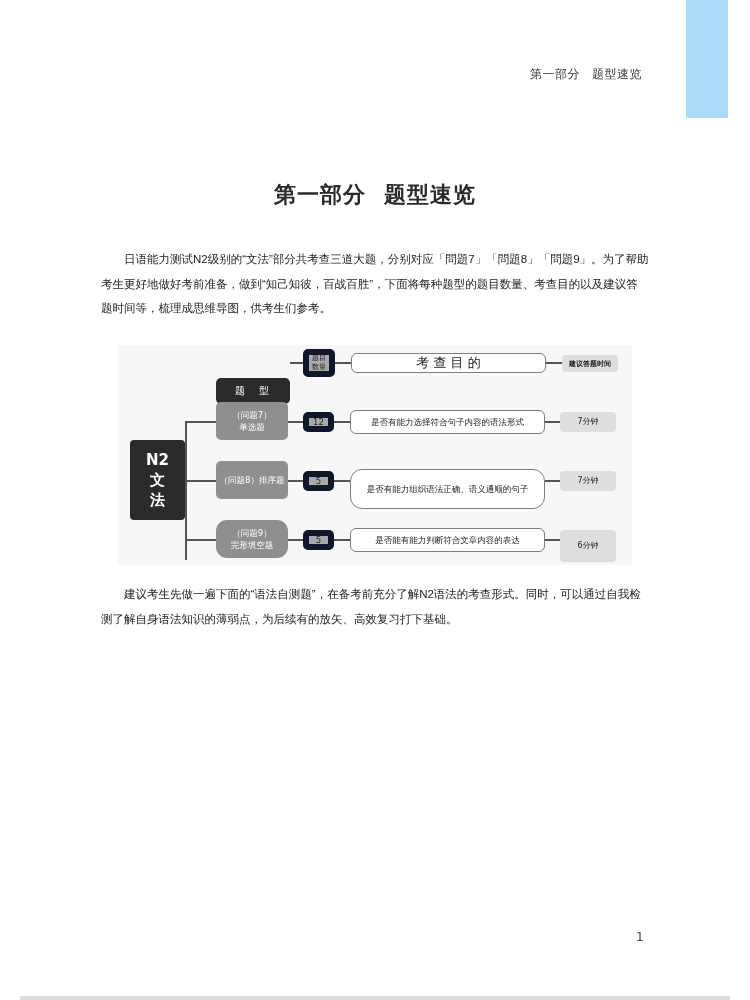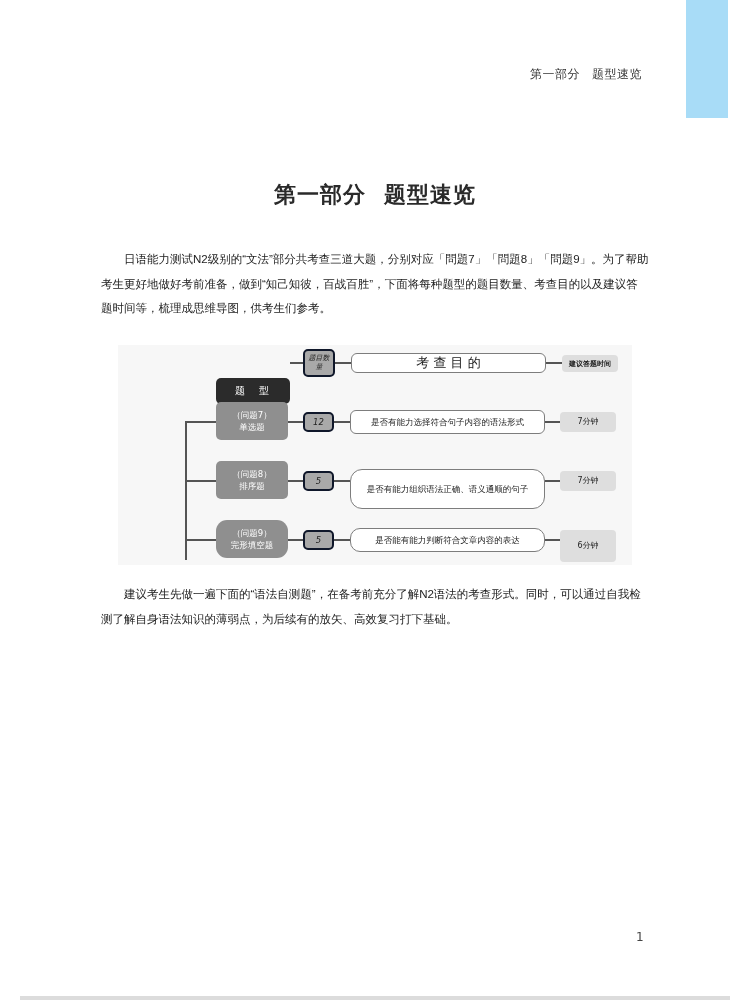--- a/index.html
+++ b/index.html
@@ -14,21 +14,21 @@
   .page-title span + span { margin-left: 18px; }
 
   .para { position: absolute; left: 101px; width: 548px; font-family: Liberation Sans, sans-serif; font-size: 11.5px; line-height: 24.5px; color: #222; text-indent: 2em; }
   .para.p1 { top: 247px; }
   .para.p2 { top: 582px; }
 
   .diagram { position: absolute; left: 118px; top: 345px; width: 514px; height: 220px; background: #f7f7f7; }
   .node { position: absolute; display: flex; align-items: center; justify-content: center; text-align: center; border-radius: 5px; font-size: 8.5px; line-height: 12px; }
   .dark { background: #2b2b2b; color: #fff; }
   .gray { background: #8f8f8f; color: #fff; }
-  .count { background: #a9a9a9; color: #222; border: 2px solid #0f172a; font-style: italic; }
+  .count { background: #a9a9a9; color: #222; border: 6px solid #0f172a; }
   .outline { background: #fff; border: 1px solid #7d7d7d; color: #222; border-radius: 6px; }
   .light { background: #dedede; color: #222; border-radius: 4px; font-size: 8px; }
 
   .line { position: absolute; background: #555; }
 
   .page-num { position: absolute; left: 636px; top: 930px; font-size: 12px; color: #444; }
   .bottom-bar { position: absolute; left: 20px; top: 996px; width: 710px; height: 4px; background: #dcdcdc; }
 </style>
 </head>
 <body>
@@ -63,47 +63,52 @@
   <div class="line" style="left:427px; top:76px; width:15px; height:2px;"></div>
 
   <div class="line" style="left:170px; top:135px; width:15px; height:2px;"></div>
   <div class="line" style="left:216px; top:135px; width:16px; height:2px;"></div>
   <div class="line" style="left:427px; top:135px; width:15px; height:2px;"></div>
 
   <div class="line" style="left:170px; top:194px; width:15px; height:2px;"></div>
   <div class="line" style="left:216px; top:194px; width:16px; height:2px;"></div>
   <div class="line" style="left:427px; top:194px; width:15px; height:2px;"></div>
 
+  <div class="node dark" style="left:12px; top:95px; width:55px; height:80px; flex-direction:column; font-size:15px; line-height:20px; font-weight:bold; border-radius:4px;">
+    <span>N2</span>
+    <span>文</span>
+    <span>法</span>
+  </div>
 
   <div class="node dark" style="left:98px; top:5px; width:74px; height:26px; font-size:10px; letter-spacing:2px;margin-top:28px;">题　型</div>
   <div class="node count" style="left:185px; top:4px; width:32px; height:28px; font-size:7px; line-height:9px; padding:2px;">题目数量</div>
   <div class="node outline" style="left:233px; top:8px; width:195px; height:20px; font-size:13px; font-weight:normal;">考 查 目 的</div>
   <div class="node light" style="left:444px; top:10px; width:56px; height:17px; font-size:7px; font-weight:bold;">建议答题时间</div>
 
   <div class="node gray" style="left:98px; top:57px; width:72px; height:38px; flex-direction:column;">
     <span>（问题7）</span>
     <span>单选题</span>
   </div>
   <div class="node count" style="left:185px; top:67px; width:31px; height:20px;">12</div>
   <div class="node outline" style="left:232px; top:65px; width:195px; height:24px;">是否有能力选择符合句子内容的语法形式</div>
   <div class="node light" style="left:442px; top:67px; width:56px; height:20px;">7分钟</div>
 
-  <div class="node gray" style="left:98px; top:116px; width:72px; height:38px; flex-direction:column;">
+  <div class="node gray" style="left:98px; top:116px; width:72px; height:38px; flex-direction:row;">
     <span>（问题8）</span>
     <span>排序题</span>
   </div>
   <div class="node count" style="left:185px; top:126px; width:31px; height:20px;">5</div>
   <div class="node outline" style="left:232px; top:124px; width:195px; height:40px;border-radius:12px;">是否有能力组织语法正确、语义通顺的句子</div>
   <div class="node light" style="left:442px; top:126px; width:56px; height:20px;">7分钟</div>
 
   <div class="node gray" style="left:98px; top:175px; width:72px; height:38px; flex-direction:column;border-radius:11px;">
     <span>（问题9）</span>
     <span>完形填空题</span>
   </div>
   <div class="node count" style="left:185px; top:185px; width:31px; height:20px;">5</div>
-  <div class="node outline" style="left:232px; top:183px; width:195px; height:24px;border-radius:10px;">是否能有能力判断符合文章内容的表达</div>
+  <div class="node outline" style="left:232px; top:183px; width:195px; height:24px;">是否能有能力判断符合文章内容的表达</div>
   <div class="node light" style="left:442px; top:185px; width:56px; height:32px;">6分钟</div>
 </div>
 
 <p class="para p2">建议考生先做一遍下面的“语法自测题”，在备考前充分了解N2语法的考查形式。同时，可以通过自我检测了解自身语法知识的薄弱点，为后续有的放矢、高效复习打下基础。</p>
 
 <div class="page-num">1</div>
 <div class="bottom-bar"></div>
 
 </body></html>

